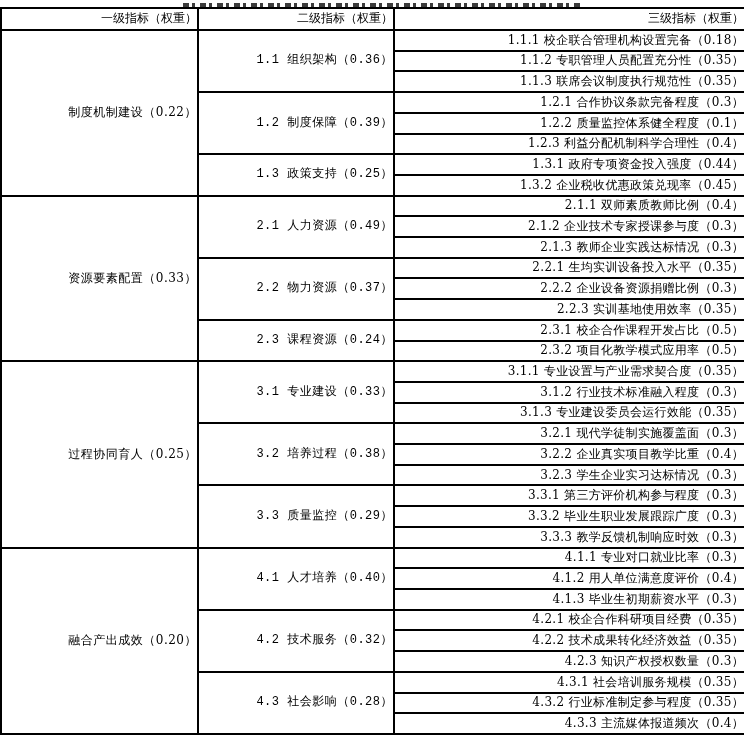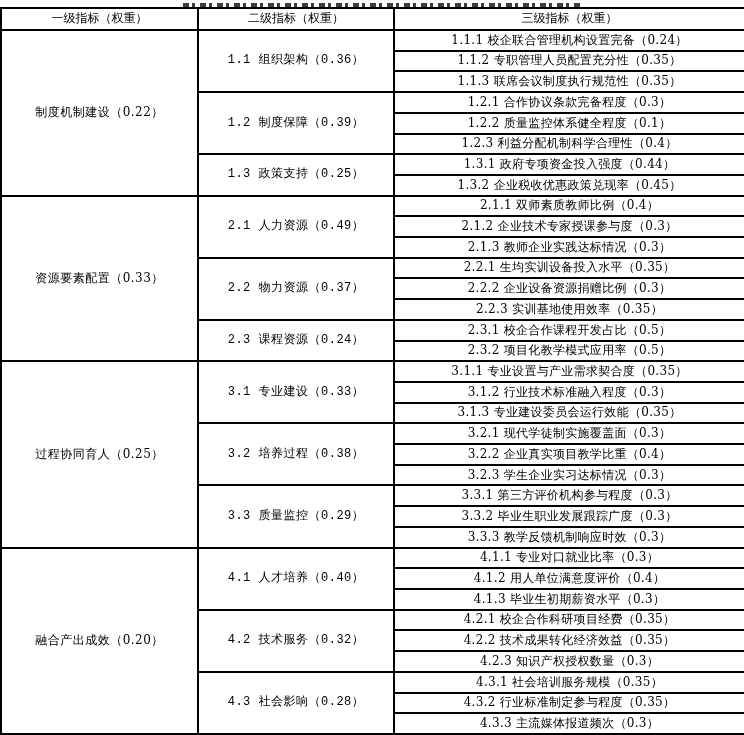--- a/index.html
+++ b/index.html
@@ -36,21 +36,21 @@
   }
   table.indicator-table {
     border-collapse: collapse;
     table-layout: fixed;
     width: 744px;
     height: 728px;
   }
   .indicator-table th,
   .indicator-table td {
     border: 2px solid #000000;
-    text-align: center;
+    text-align: right;
     vertical-align: middle;
     font-size: 12px;
     font-weight: normal;
     padding: 0;
     overflow: hidden;
     white-space: nowrap;
     line-height: 1.1;
   }
   .indicator-table thead th {
     height: 20px;
@@ -76,21 +76,21 @@
       <tr>
         <th>一级指标（权重）</th>
         <th>二级指标（权重）</th>
         <th>三级指标（权重）</th>
       </tr>
     </thead>
     <tbody>
         <tr>
           <td rowspan="8" class="lv1">制度机制建设（0.22）</td>
           <td rowspan="3" class="lv2">1.1 组织架构（0.36）</td>
-          <td class="lv3">1.1.1 校企联合管理机构设置完备（0.24）</td>
+          <td class="lv3">1.1.1 校企联合管理机构设置完备（0.18）</td>
         </tr>
         <tr>
           <td class="lv3">1.1.2 专职管理人员配置充分性（0.35）</td>
         </tr>
         <tr>
           <td class="lv3">1.1.3 联席会议制度执行规范性（0.35）</td>
         </tr>
         <tr>
           <td rowspan="3" class="lv2">1.2 制度保障（0.39）</td>
           <td class="lv3">1.2.1 合作协议条款完备程度（0.3）</td>
@@ -189,17 +189,17 @@
           <td class="lv3">4.2.3 知识产权授权数量（0.3）</td>
         </tr>
         <tr>
           <td rowspan="3" class="lv2">4.3 社会影响（0.28）</td>
           <td class="lv3">4.3.1 社会培训服务规模（0.35）</td>
         </tr>
         <tr>
           <td class="lv3">4.3.2 行业标准制定参与程度（0.35）</td>
         </tr>
         <tr>
-          <td class="lv3">4.3.3 主流媒体报道频次（0.3）</td>
+          <td class="lv3">4.3.3 主流媒体报道频次（0.4）</td>
         </tr>
       </tbody>
   </table>
 </div>
 
 </body></html>

